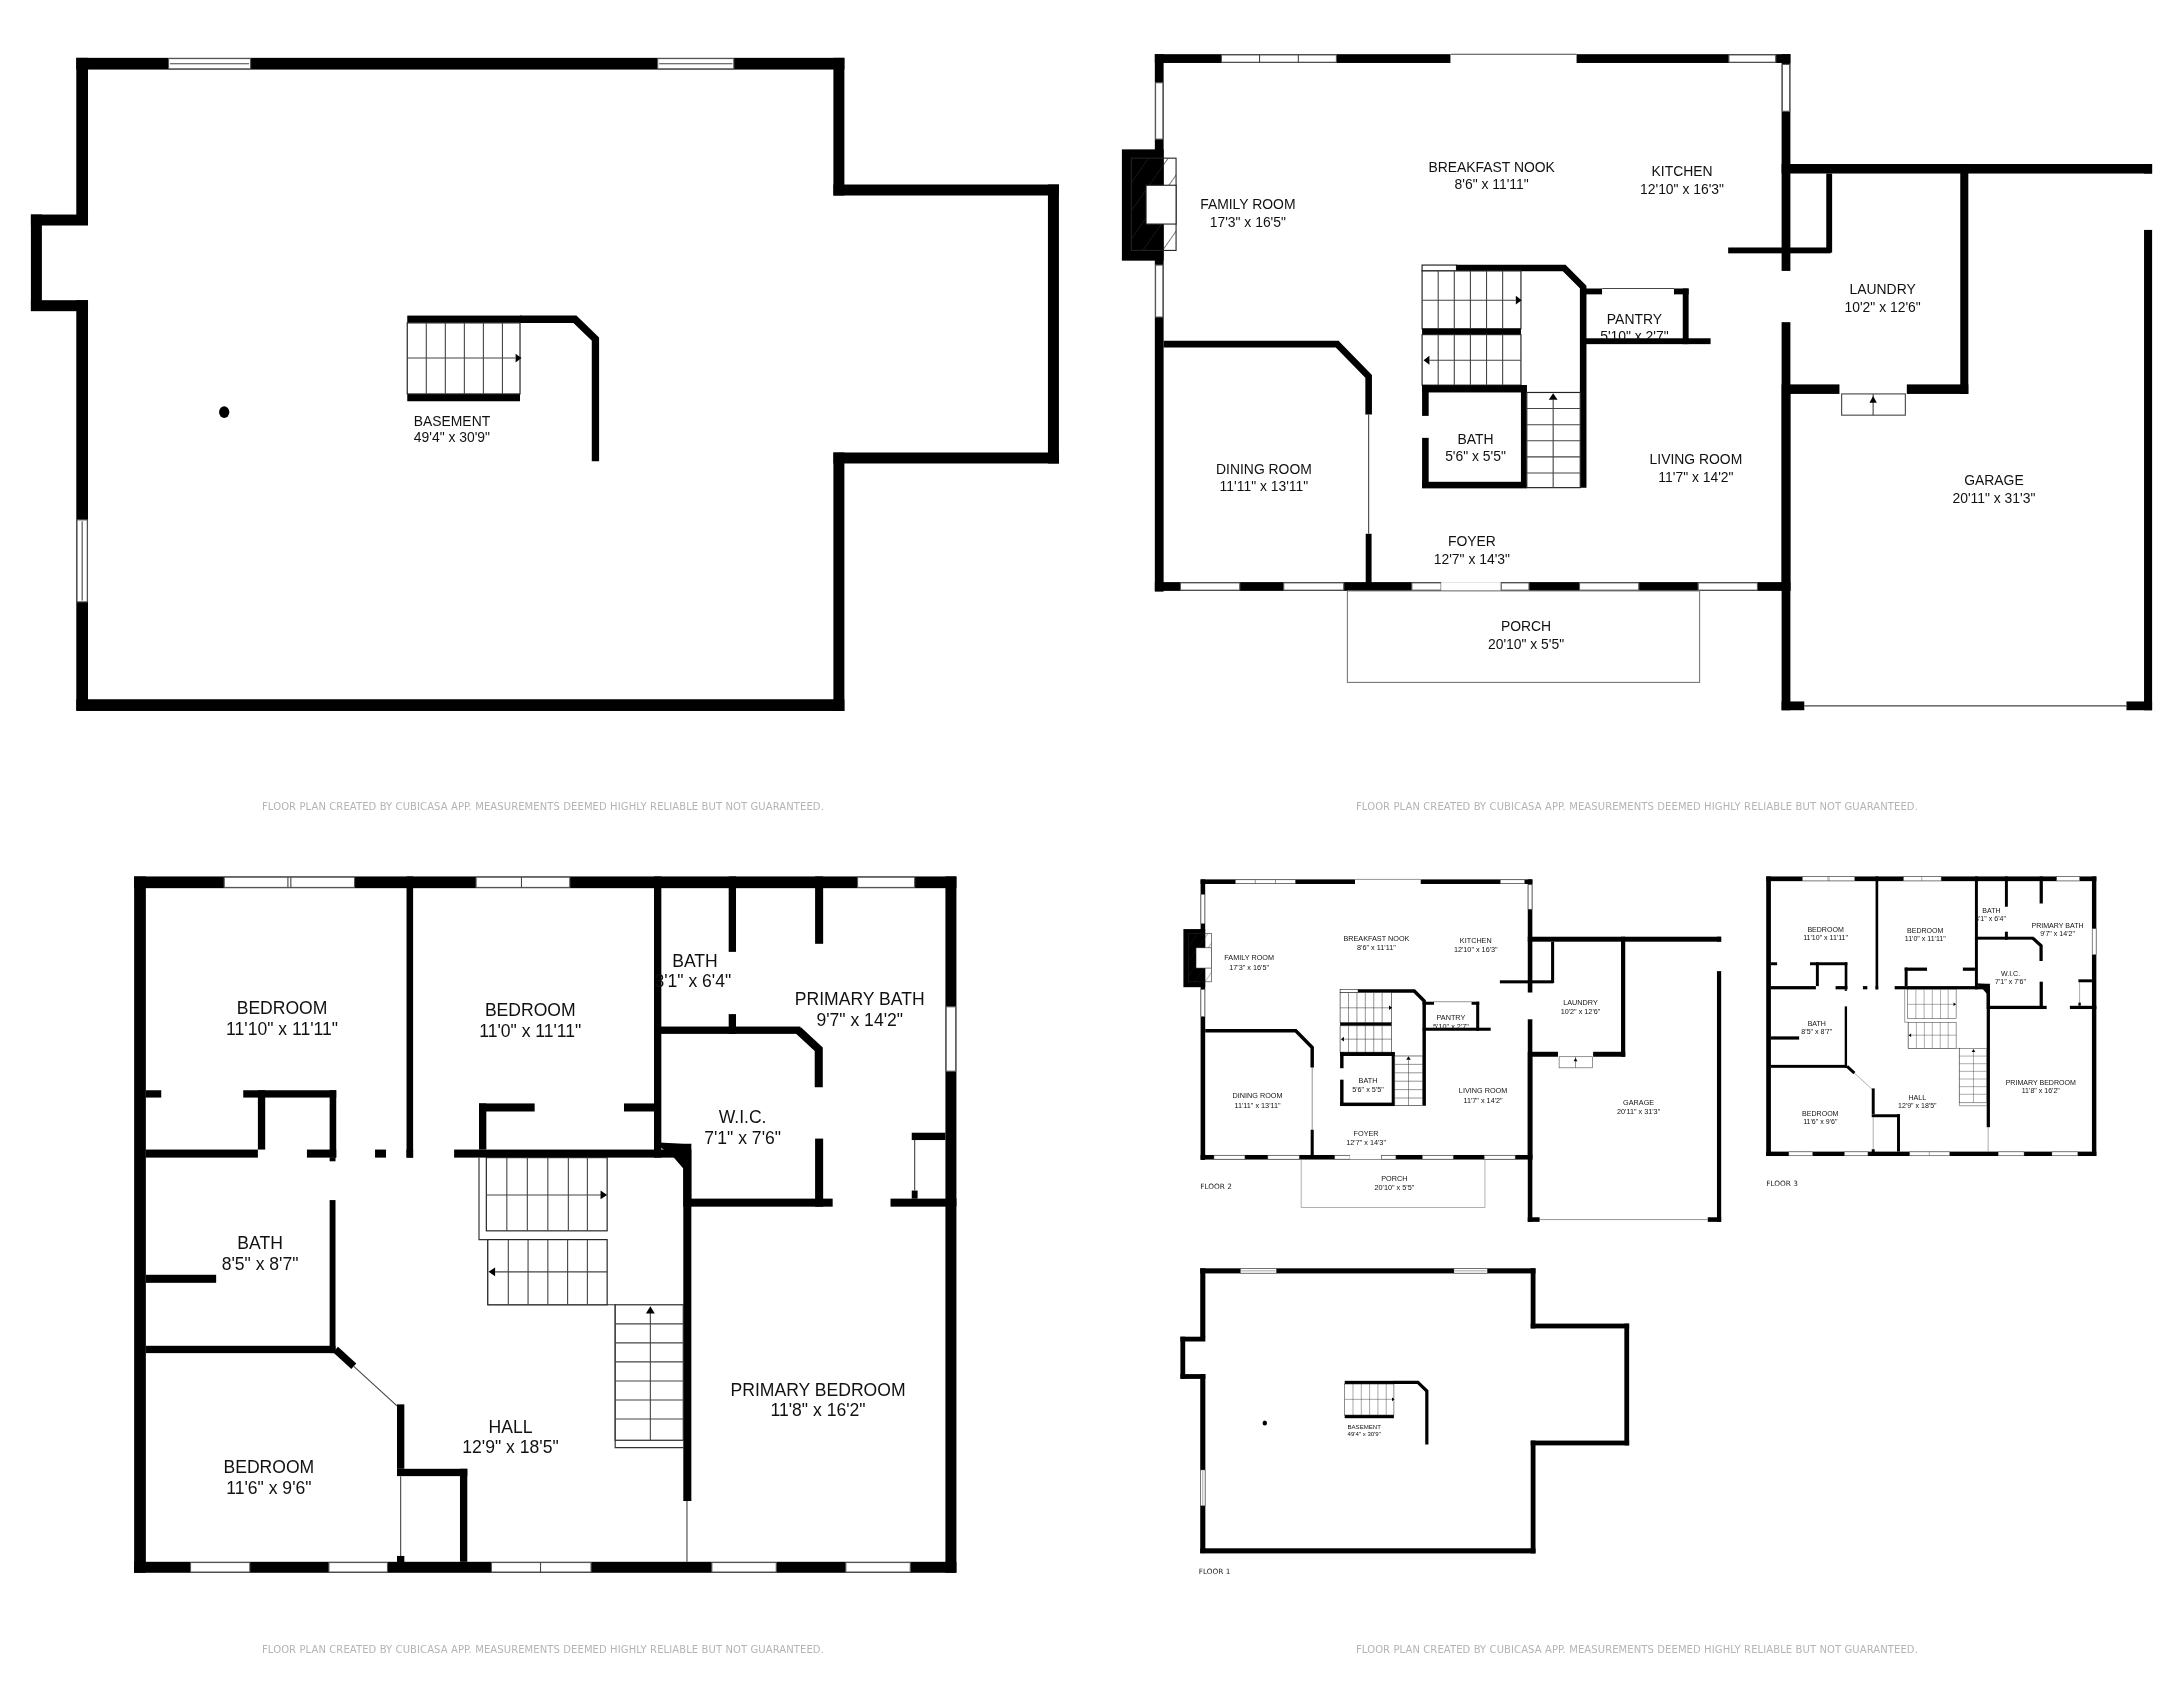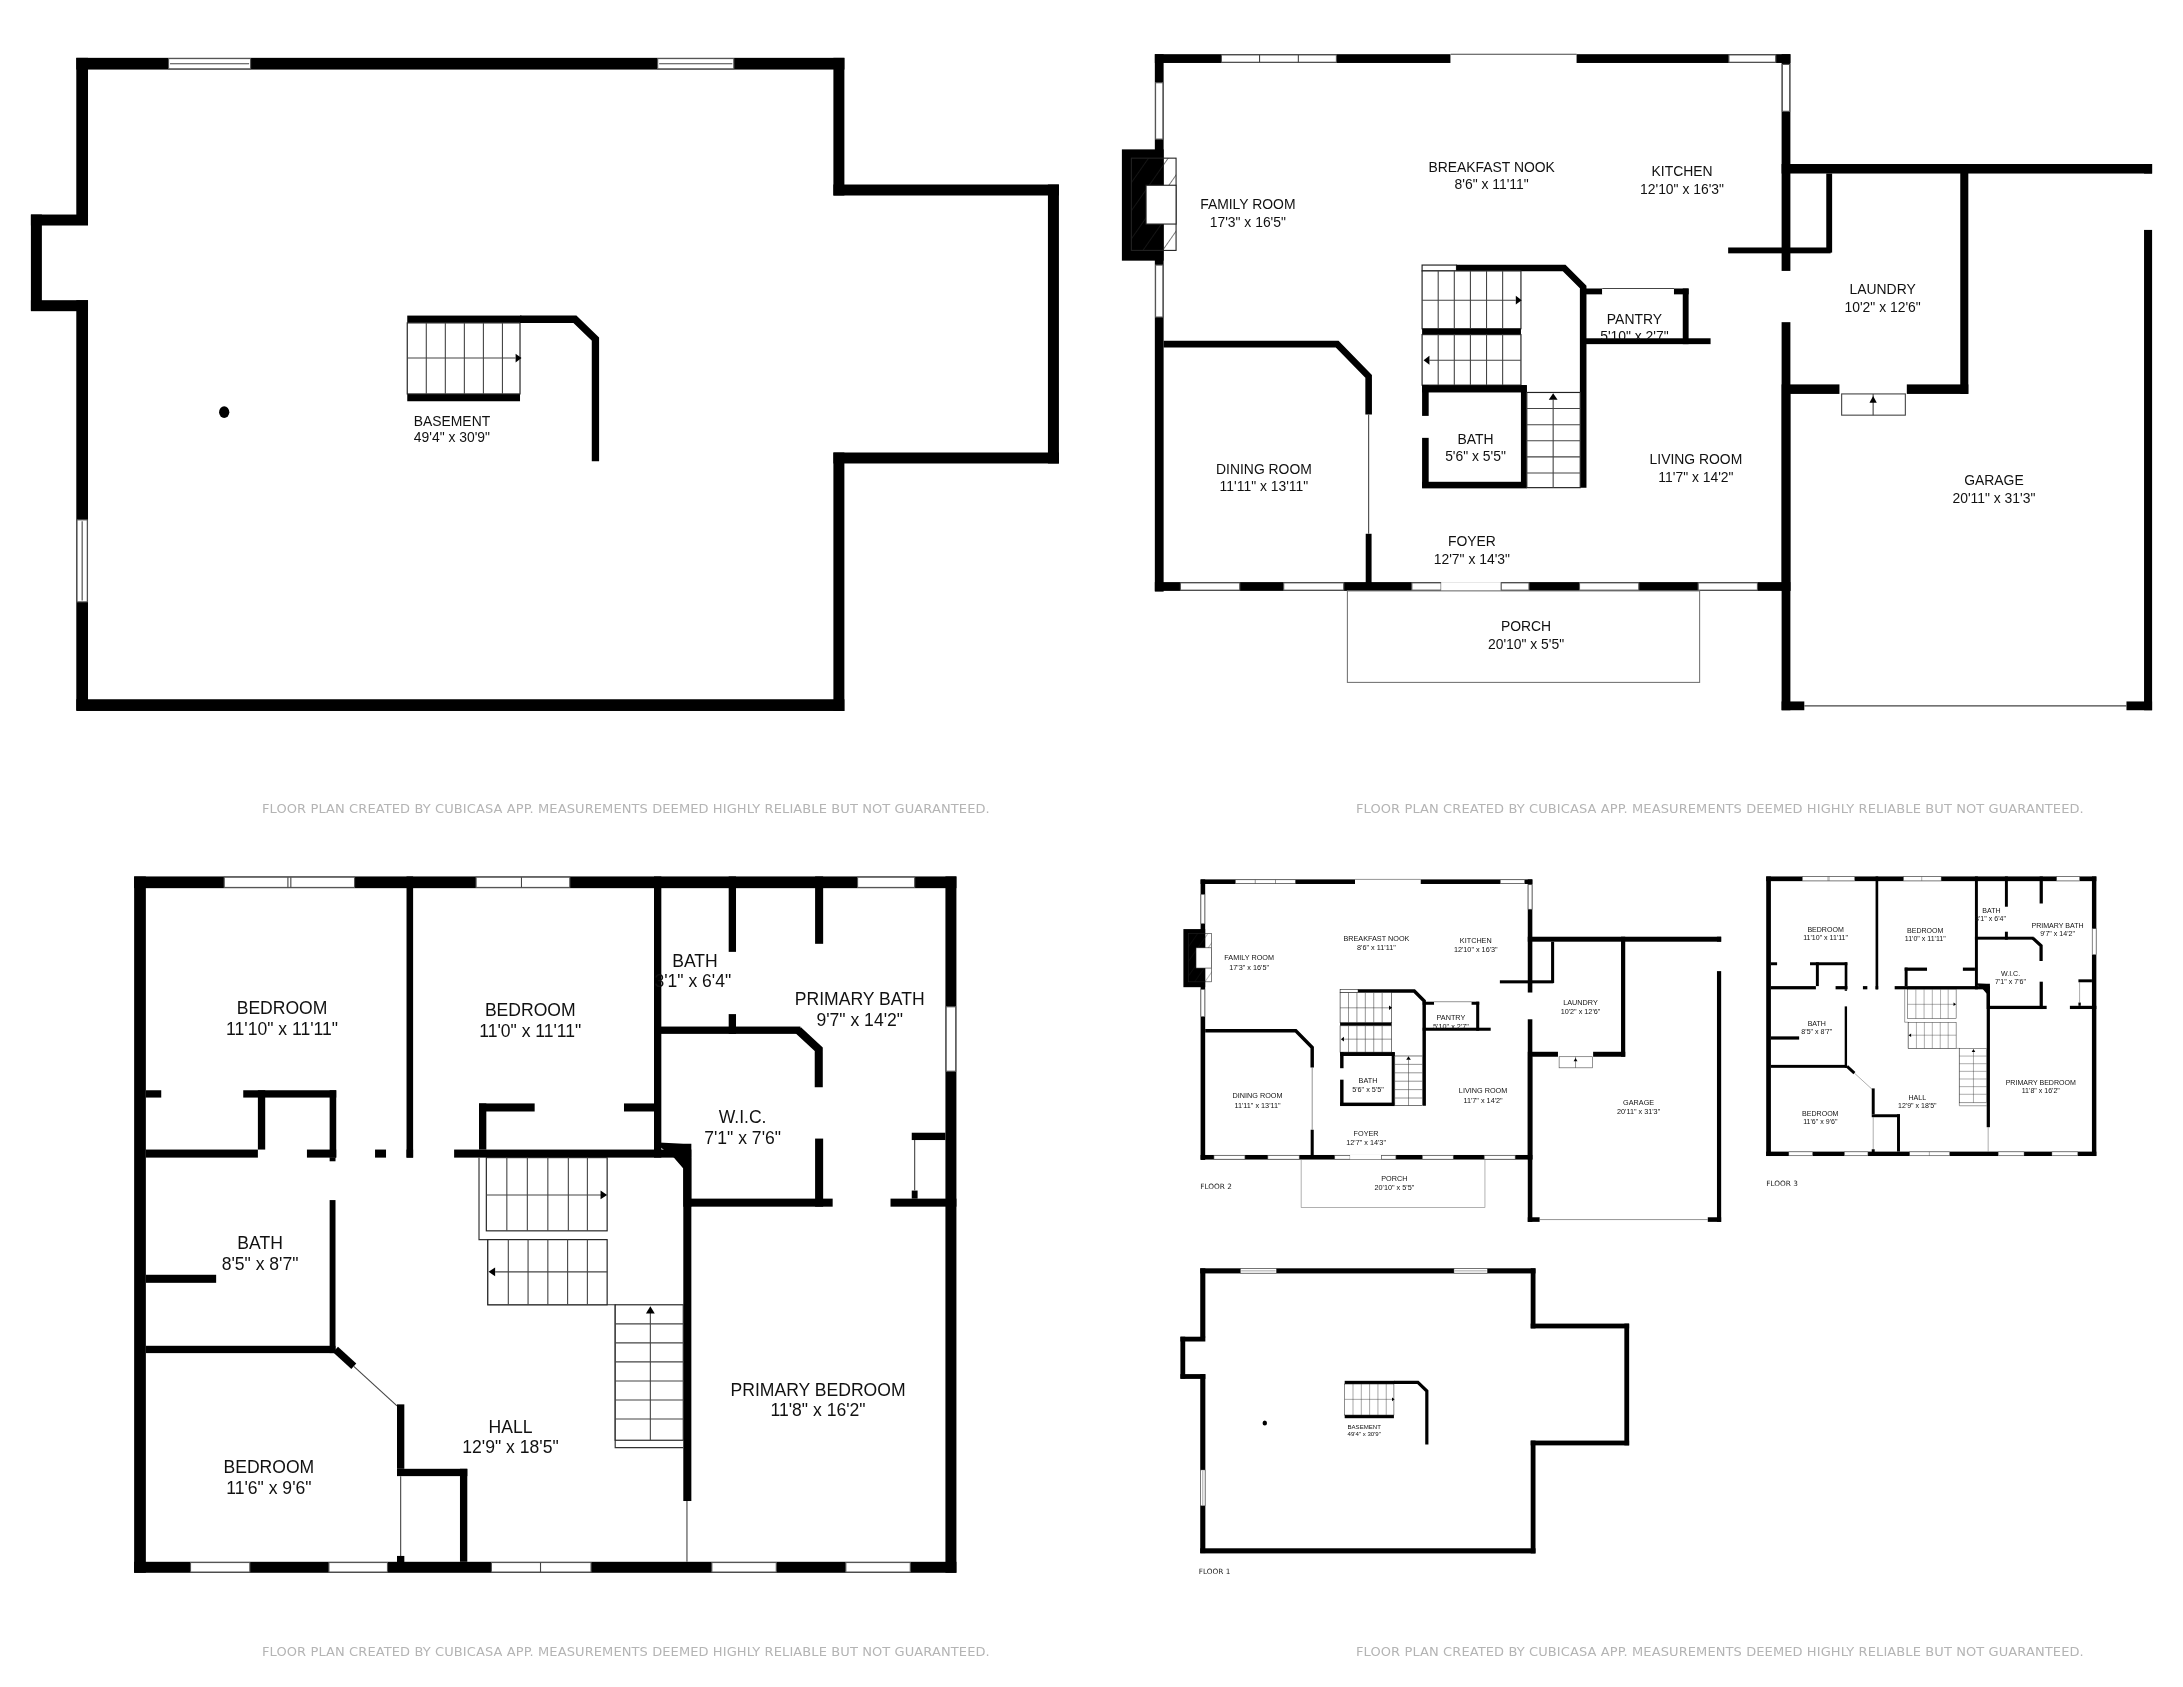--- a/index.html
+++ b/index.html
@@ -9,21 +9,21 @@
   .wline { stroke: #000000; fill: none; }
   .win { fill: #ffffff; stroke: #555555; stroke-width: 1.5; }
   .gap { fill: #ffffff; }
   .thin { stroke: #444444; stroke-width: 1.5; fill: none; }
   .stair { stroke: #222222; stroke-width: 1.6; fill: #ffffff; }
   .room-name, .room-dim { font-family: "Liberation Sans", "DejaVu Sans", sans-serif; fill: #111111; text-anchor: middle; }
   .room-name { font-size: 19px; }
   .room-dim { font-size: 19px; }
   .f3 .room-name, .f3 .room-dim { font-size: 24px; }
   .floor-tag { font-family: "DejaVu Sans", sans-serif; font-size: 10px; fill: #222222; }
-  .footer { position: absolute; font-family: "DejaVu Sans", sans-serif; font-size: 13px; color: #b4b4b4; white-space: nowrap; letter-spacing: 0.1px; }
+  .footer { position: absolute; font-family: "DejaVu Sans", sans-serif; font-size: 10px; color: #b4b4b4; white-space: nowrap; letter-spacing: 0.1px; }
 </style>
 </head>
 <body>
 
 <svg width="2183" height="1687" viewBox="0 0 2981 2304" xmlns="http://www.w3.org/2000/svg">
   <defs>
     <pattern id="hatch" patternUnits="userSpaceOnUse" width="22" height="22" patternTransform="rotate(35)">
       <line x1="0" y1="0" x2="0" y2="22" stroke="#222" stroke-width="1.6"></line>
     </pattern>
 

